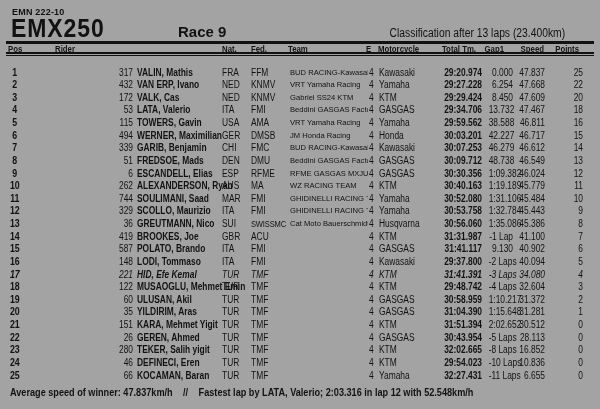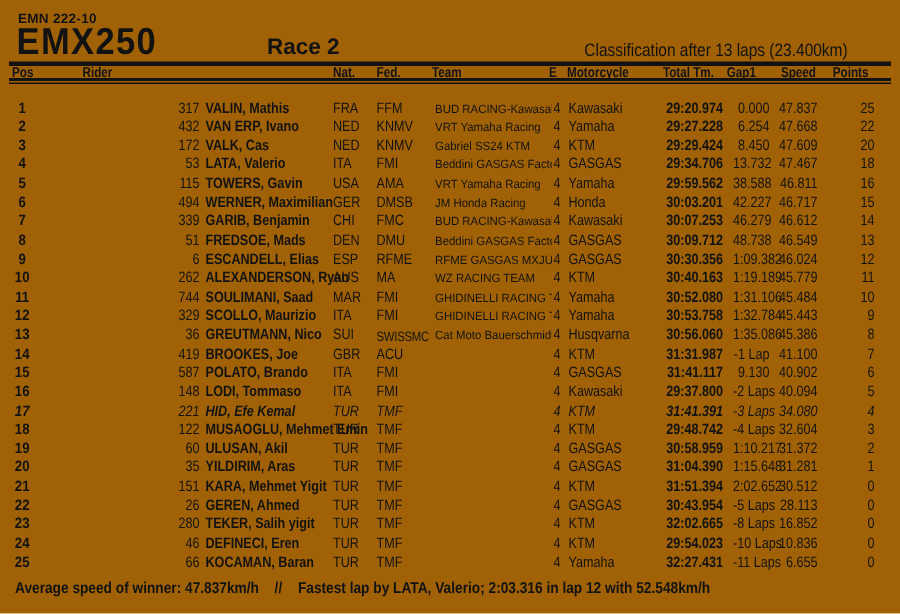--- a/index.html
+++ b/index.html
@@ -1,17 +1,17 @@
 <!DOCTYPE html>
 <html><head>
 <meta charset="utf-8">
 <style>
   html,body{margin:0;padding:0;background:#fff;}
   .sheet{
-    position:relative;width:600px;height:409px;background:#a16207;
+    position:relative;width:600px;height:409px;background:#a3a3a3;
     font-family:"Liberation Sans",sans-serif;color:#121212;overflow:hidden;
   }
   .abs{position:absolute;white-space:nowrap;}
   
   .doc-ref{top:7px;left:12px;font-size:9px;font-weight:bold;letter-spacing:.2px;}
   .series{top:14px;left:11px;font-size:25px;font-weight:bold;letter-spacing:1px;transform:scaleX(0.92);transform-origin:0 0;}
   .race{top:23px;left:178px;font-size:15px;font-weight:bold;}
   .classification{top:26px;right:35px;font-size:12px;transform:scaleX(0.86);transform-origin:100% 0;}
   
   .rule{position:absolute;left:6px;right:6px;background:#121212;}
@@ -57,21 +57,21 @@
           transform:scaleX(0.87);transform-origin:0 0;}
   .footer .sep{margin:0 12px;}
 </style>
 </head>
 <body>
 
 <div class="sheet">
 
   <div class="abs doc-ref">EMN 222-10</div>
   <div class="abs series">EMX250</div>
-  <div class="abs race">Race 2</div>
+  <div class="abs race">Race 9</div>
   <div class="abs classification">Classification after 13 laps (23.400km)</div>
 
   <div class="rule rule-top"></div>
 
   <div>
     <span class="hcell h-pos">Pos</span>
     <span class="hcell h-rider">Rider</span>
     <span class="hcell h-nat">Nat.</span>
     <span class="hcell h-fed">Fed.</span>
     <span class="hcell h-team">Team</span>

